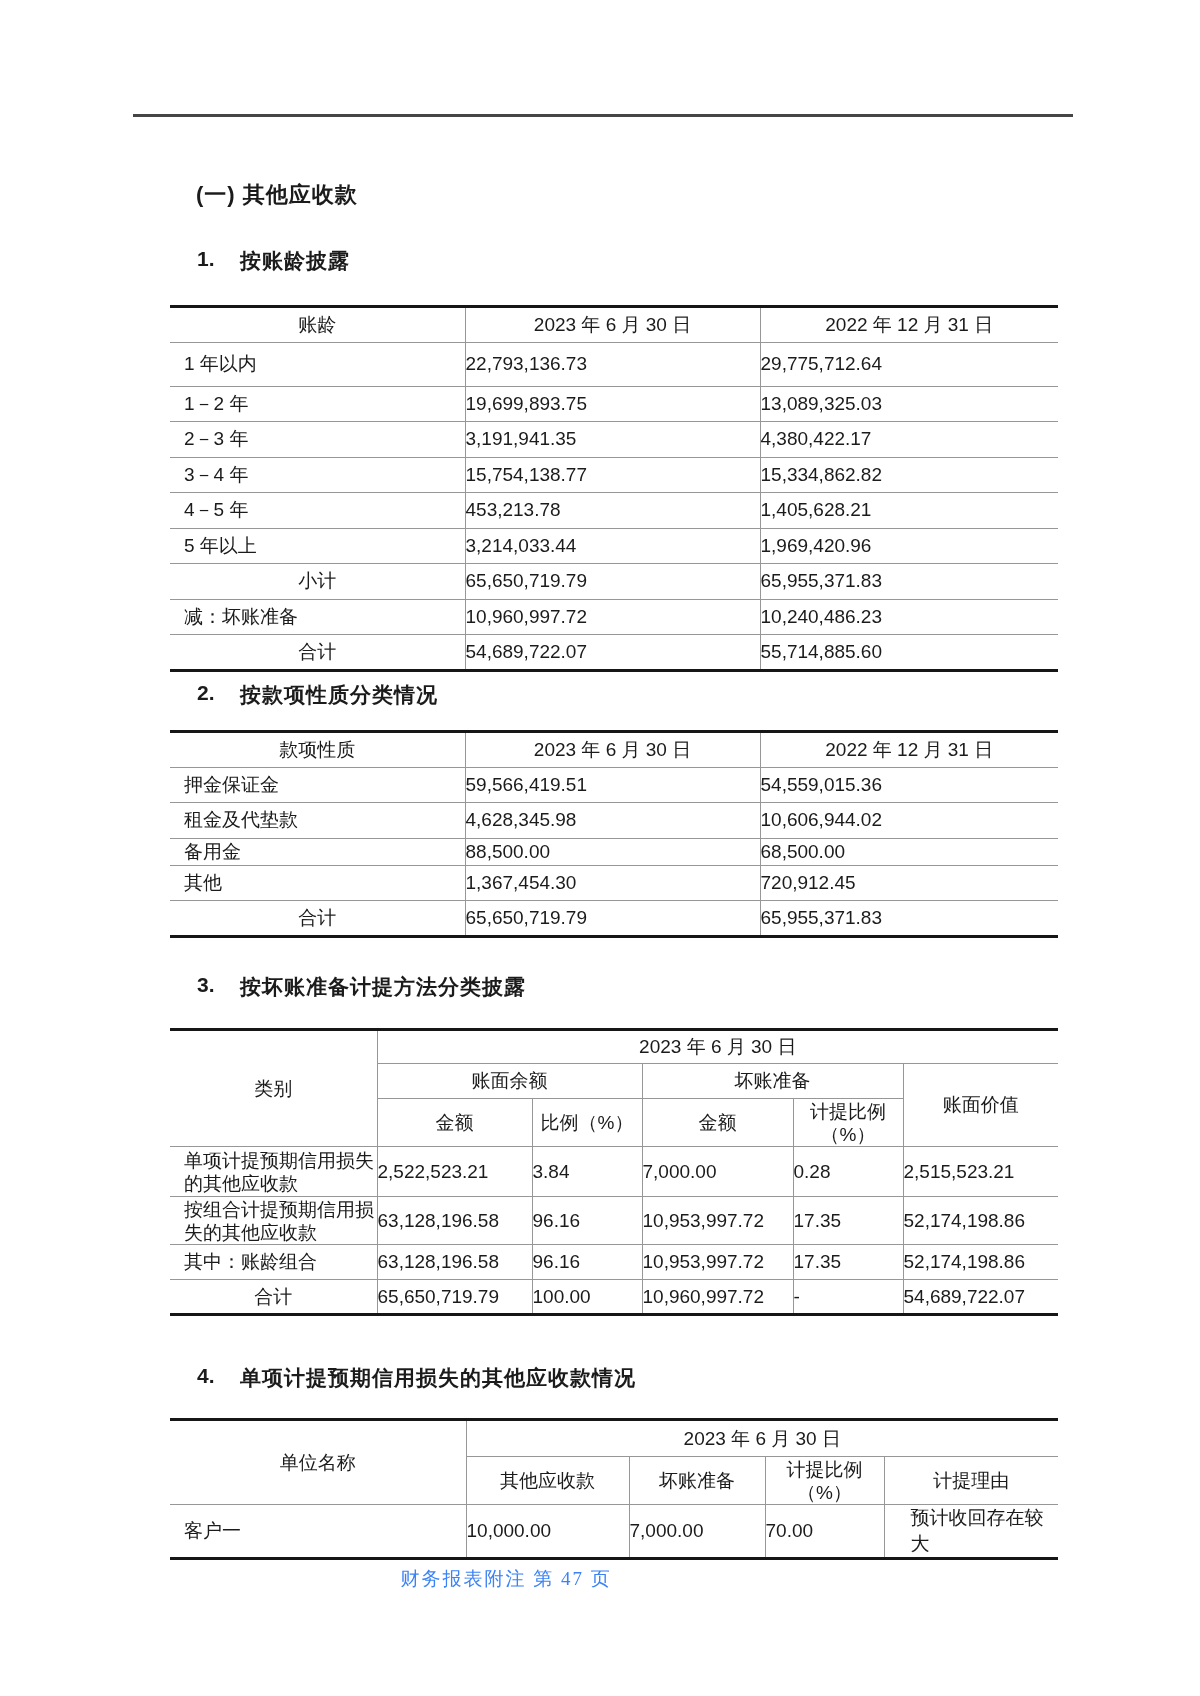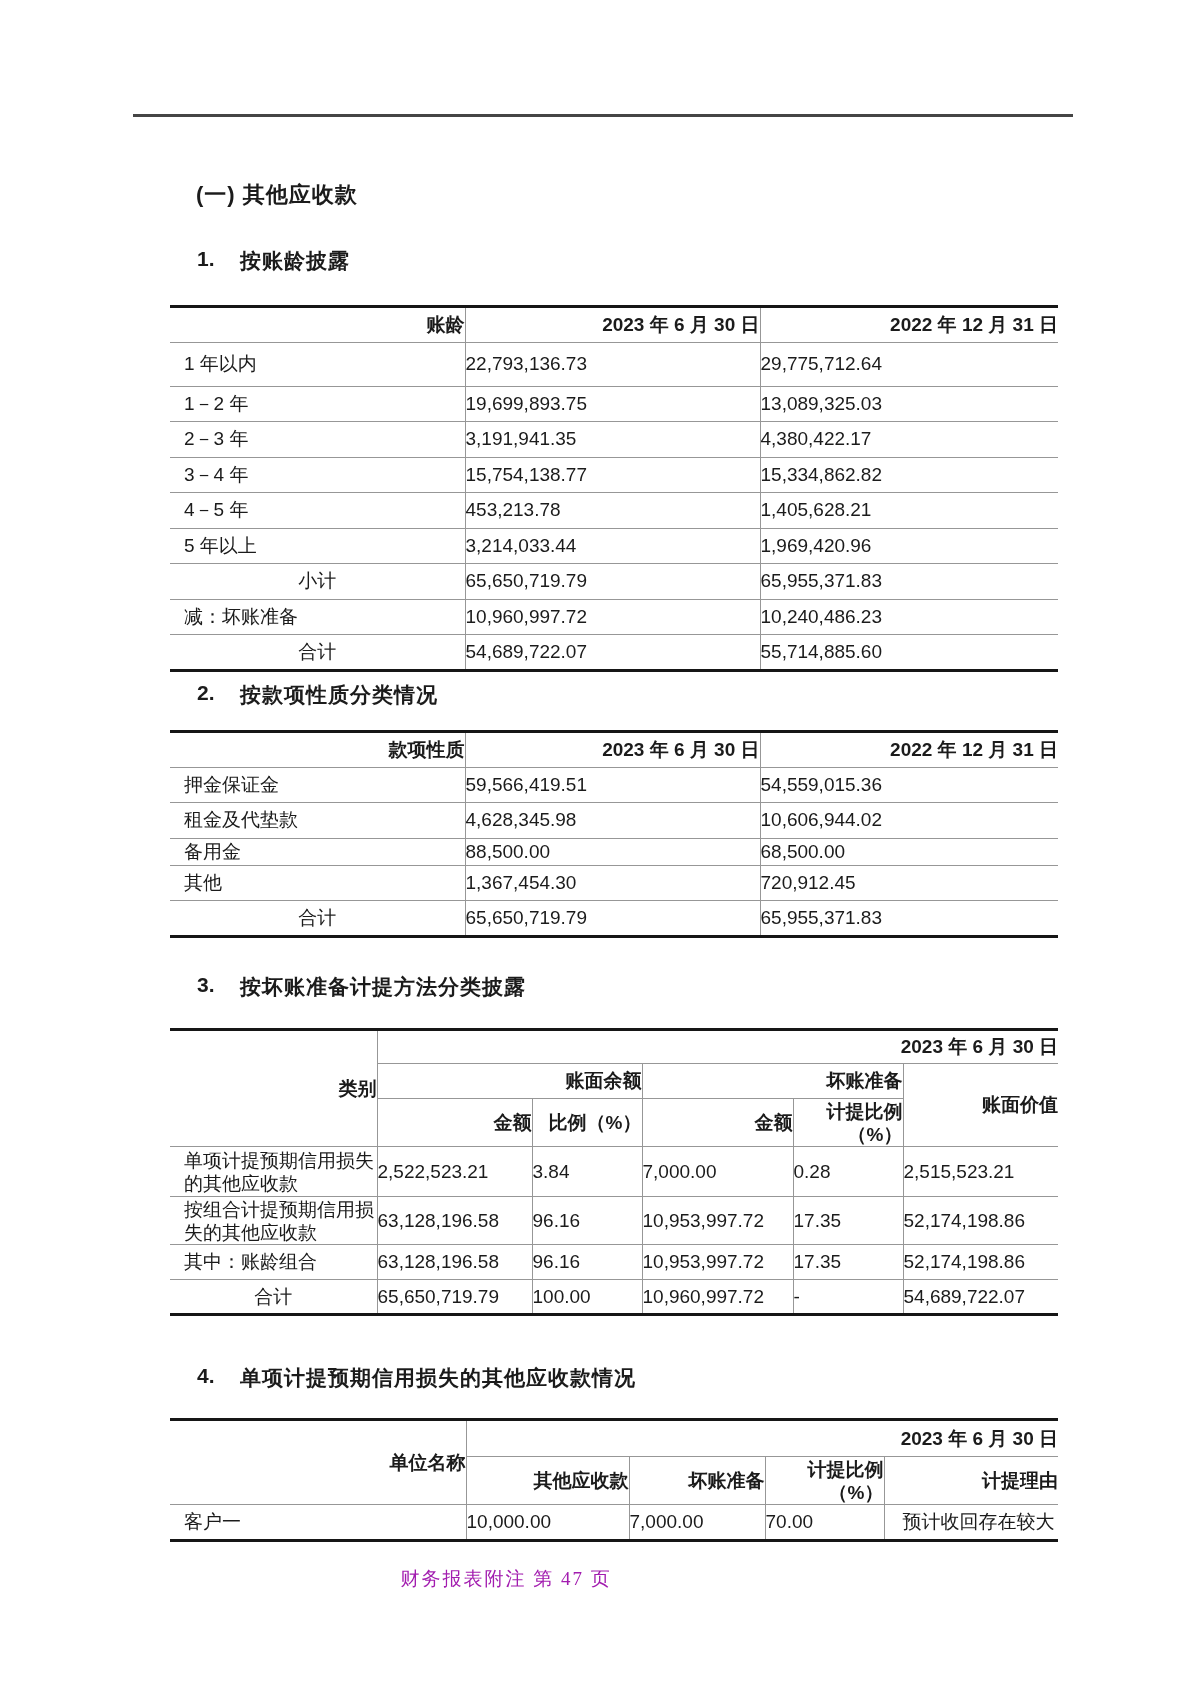--- a/index.html
+++ b/index.html
@@ -25,30 +25,30 @@
 
   table {
     border-collapse:collapse; table-layout:fixed; width:888px;
     border-top:3px solid #161616; border-bottom:3px solid #161616;
   }
   td {
     border-bottom:1px solid #979797; font-size:19px; color:#1b1b1b;
     padding:0; vertical-align:middle; overflow:hidden;
   }
   .vr  { border-right:1px solid #979797; }
-  .hdr { text-align:right;font-weight:bold; }
+  .hdr { text-align:center; }
   .num { text-align:left; padding-right:11px; }
   .lbl { text-align:left; padding-left:14px; }
   .ctr { text-align:center;font-family:Liberation Mono, monospace; }
   .pre { white-space:pre-line; line-height:23px; }
 
   .footer {
     position:absolute; left:0; top:1566px; width:1012px; text-align:center;
     font-family:"Liberation Serif","DejaVu Serif",serif;
-    font-size:19px; color:#a21caf; letter-spacing:2px;
+    font-size:19px; color:#3b82f6; letter-spacing:2px;
   }
 </style>
 </head>
 <body>
 
 <div class="page">
 
   <div class="rule"></div>
 
   <div class="sec-title">(一) 其他应收款</div>
@@ -261,21 +261,21 @@
         <td class="hdr vr">坏账准备</td>
         <td class="hdr vr pre">计提比例
 （%）</td>
         <td class="hdr">计提理由</td>
       </tr>
       <tr style="height:36px">
         <td class="lbl vr">客户一</td>
         <td class="num vr">10,000.00</td>
         <td class="num vr">7,000.00</td>
         <td class="num vr">70.00</td>
-        <td class="lbl" style="padding-left:18px">预计收回存在较大</td>
+        <td class="lbl" style="padding-left:26px">预计收回存在较大</td>
       </tr>
     </tbody>
       </table>
   </div>
 
   <div class="footer">财务报表附注 第 47 页</div>
 
 </div>
 
 </body></html>

